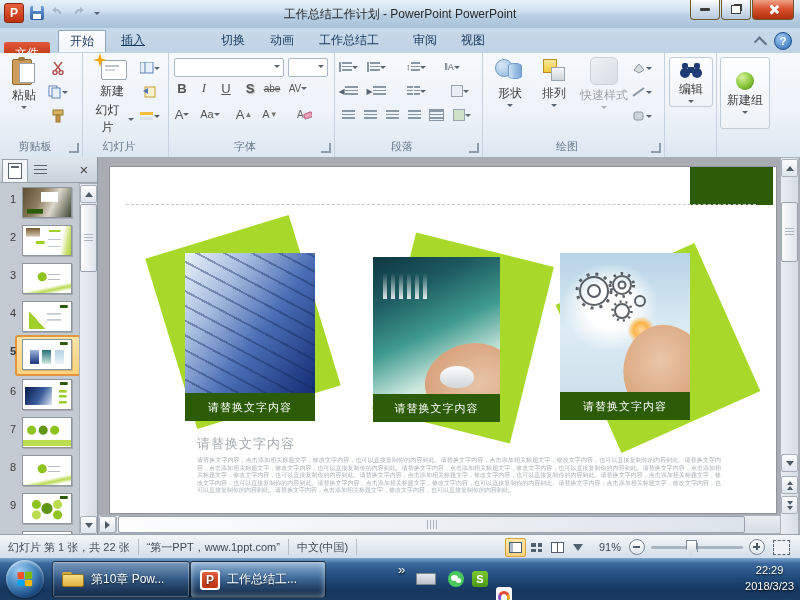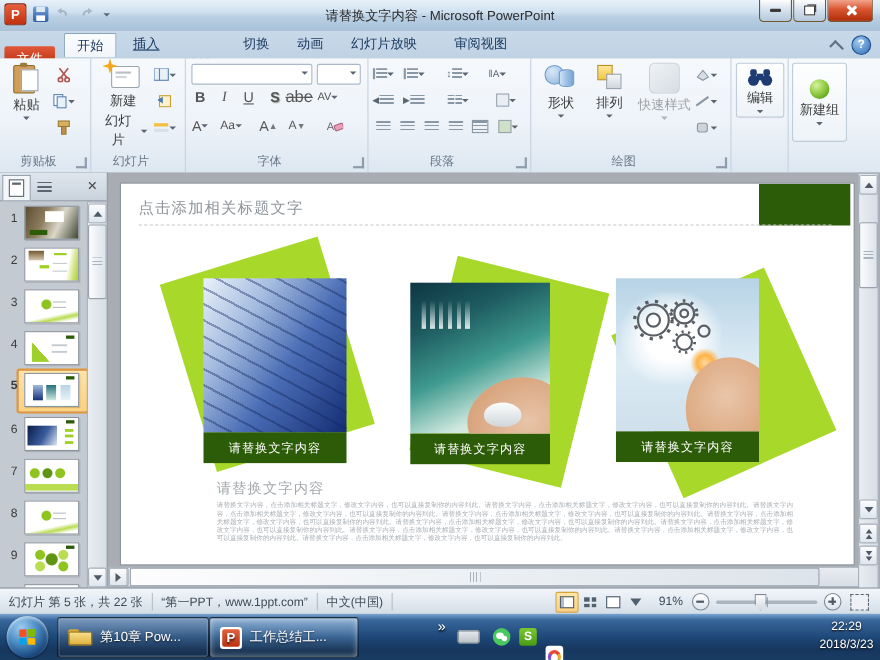--- a/index.html
+++ b/index.html
@@ -176,44 +176,44 @@
             <path d="M3 7 Q3 2 8 2 L8 0 L12 3 L8 6 L8 4 Q5 4 5 7 Z" fill="#8a97a5" transform="scale(-1,1) translate(-14,0)"></path>
           </svg>
       </div>
       <div class="undoredo">
         <svg width="16" height="12">
             <path d="M3 7 Q3 2 8 2 L8 0 L12 3 L8 6 L8 4 Q5 4 5 7 Z" fill="#8a97a5"></path>
           </svg>
       </div>
       <span class="caret"></span>
     </div>
-    <div id="wtitle">请替换文字内容 - Microsoft PowerPoint</div>
+    <div id="wtitle">工作总结工作计划 - PowerPoint PowerPoint</div>
     <div class="winbtns">
       <div class="winbtn">
           <span class="glyph"></span>
         </div>
       <div class="winbtn">
           <span class="rest"></span>
         </div>
       <div class="winbtn close">
           <span class="x"></span>
         </div>
     </div>
   </div>
 
   <div id="tabrow">
     <div class="rtab file" style="left:4px;">文件</div>
     <div class="rtab active" style="left:58px;">开始</div>
     <div class="rtab" style="left:110px;text-decoration:underline;">插入</div>
     <div class="rtab" style="left:158px;margin-top:19px;">设计</div>
     <div class="rtab" style="left:210px;">切换</div>
     <div class="rtab" style="left:259px;">动画</div>
-    <div class="rtab" style="left:308px;">幻灯片放映</div>
+    <div class="rtab" style="left:308px;">工作总结工</div>
     <div class="rtab" style="left:402px;">审阅</div>
-    <div class="rtab" style="left:426px;">视图</div>
+    <div class="rtab" style="left:450px;">视图</div>
   </div>
   <div id="ribbonhelp">
     <div class="chev"></div>
     <div class="helpbtn">?</div>
   </div>
 
   <div id="ribbon">
 
     <div class="rgroup" style="left:0;width:82px;">
       <div class="bigbtn" style="left:6px;top:4px;width:36px;">
@@ -295,21 +295,21 @@
       <div class="combo" style="left:6px;top:5px;width:108px;">
           <span class="caret"></span>
         </div>
       <div class="combo" style="left:120px;top:5px;width:38px;">
           <span class="caret"></span>
         </div>
       <div class="smallico fmt" style="left:4px;top:26px;font-weight:bold;">B</div>
       <div class="smallico fmt" style="left:26px;top:26px;font-style:italic;font-family:'Liberation Serif',serif;">I</div>
       <div class="smallico fmt" style="left:48px;top:26px;text-decoration:underline;">U</div>
       <div class="smallico fmt" style="left:72px;top:26px;font-weight:bold;text-shadow:1px 1px 1px #aaa;">S</div>
-      <div class="smallico fmt" style="left:94px;top:26px;text-decoration:line-through;font-size:15px;">abe</div>
+      <div class="smallico fmt" style="left:94px;top:26px;text-decoration:line-through;font-size:10px;">abe</div>
       <div class="smallico fmt" style="left:120px;top:26px;font-size:10px;">
           <span>AV</span>
           <span class="caret"></span>
         </div>
       <div class="smallico fmt" style="left:4px;top:52px;">
           <span>A</span>
           <span class="caret"></span>
         </div>
       <div class="smallico fmt" style="left:32px;top:52px;font-size:11px;">
           <span>Aa</span>
@@ -505,21 +505,20 @@
             <div class="grip"></div>
           </div>
         <div class="sb-btn" style="bottom:1px;">
             <div class="tri-dn"></div>
           </div>
       </div>
     </div>
 
     <div id="slide">
       <div id="corner"></div>
-      <div id="slidetitle">点击添加相关标题文字</div>
       <div id="titleline"></div>
 
       <div class="lime" style="left:58px;top:66px;width:150px;height:178px;transform:rotate(-17deg);"></div>
       <div class="photoblk" style="left:75px;top:86px;">
         <div class="photo ph1"></div>
         <div class="cap">请替换文字内容</div>
       </div>
 
       <div class="lime" style="left:282px;top:80px;width:142px;height:182px;transform:rotate(14deg);"></div>
       <div class="photoblk" style="left:263px;top:90px;width:127px;">
@@ -595,21 +594,21 @@
       <div class="sb-btn" style="top:338px;">
           <div class="dbl dn">
             <b></b>
             <b></b>
           </div>
         </div>
     </div>
   </div>
 
   <div id="statusbar">
-    <span style="margin-left:8px;">幻灯片 第 5 张，共 22 张</span>
+    <span style="margin-left:8px;">幻灯片 第 1 张，共 22 张</span>
     <span class="sdiv"></span>
     <span>“第一PPT，www.1ppt.com”</span>
     <span class="sdiv"></span>
     <span>中文(中国)</span>
     <span class="sdiv"></span>
     <span style="flex:1;"></span>
     <div class="viewbtn on">
         <div class="vb-norm"></div>
       </div>
     <div class="viewbtn">

